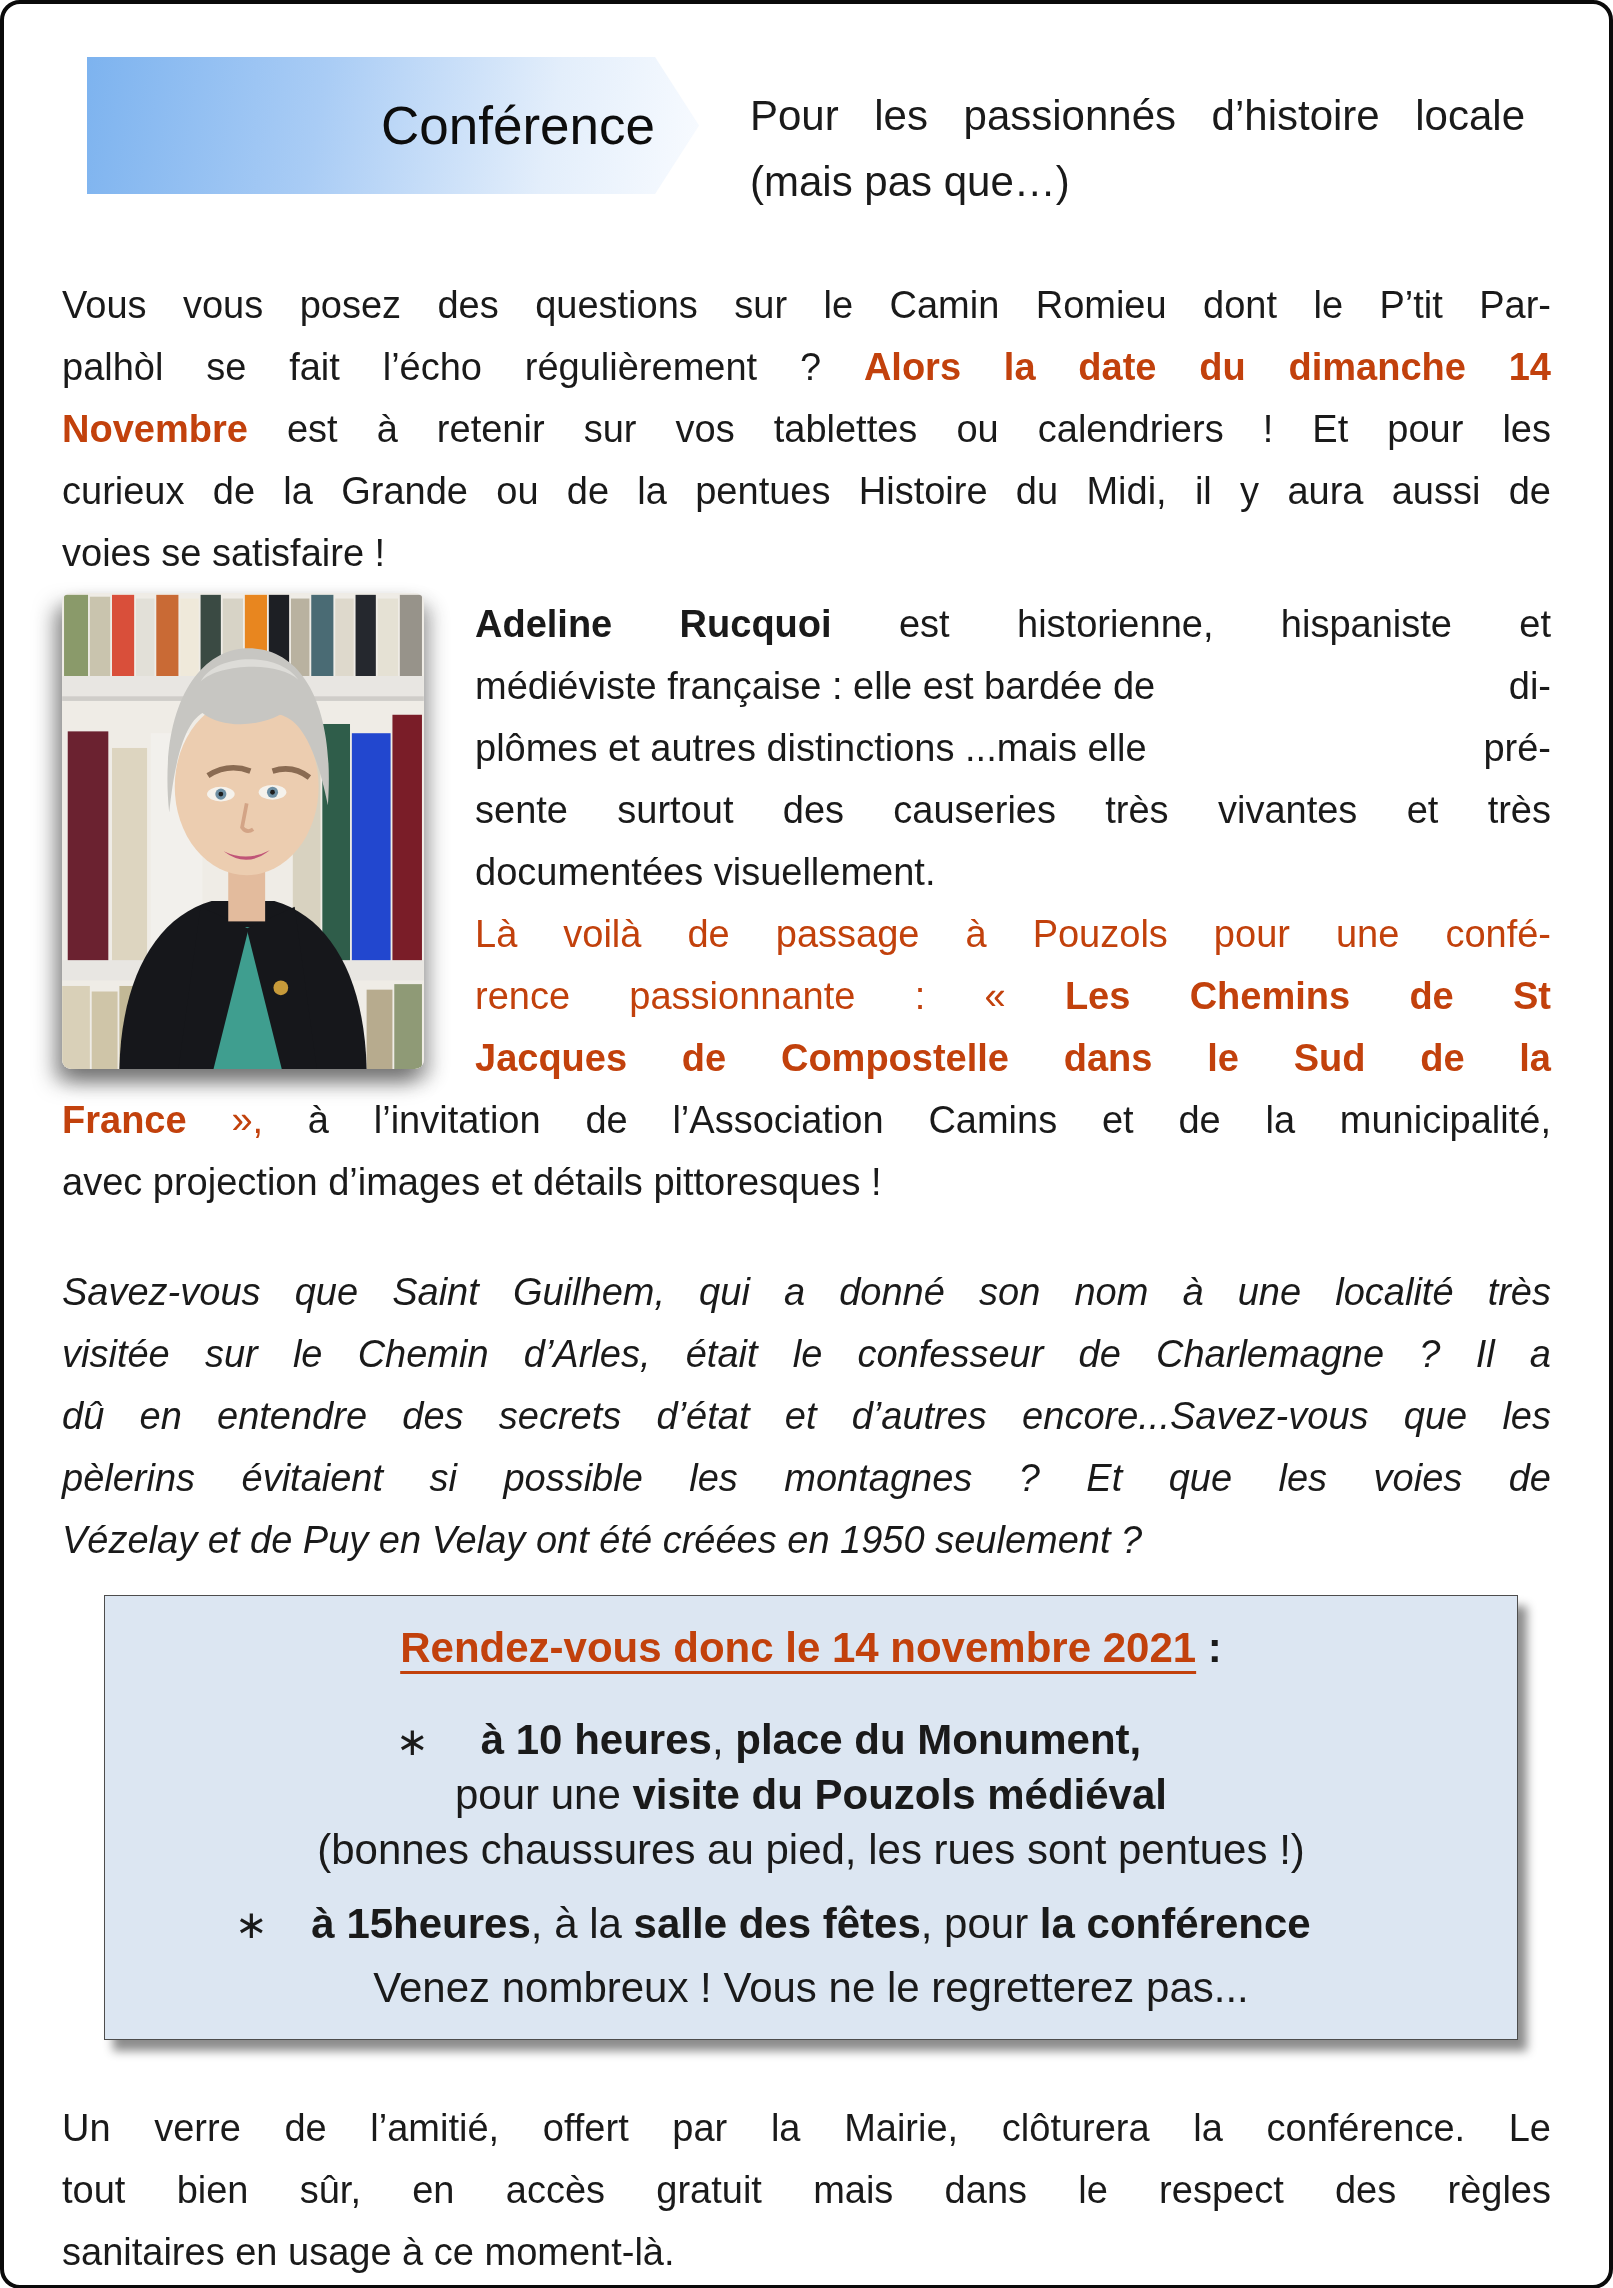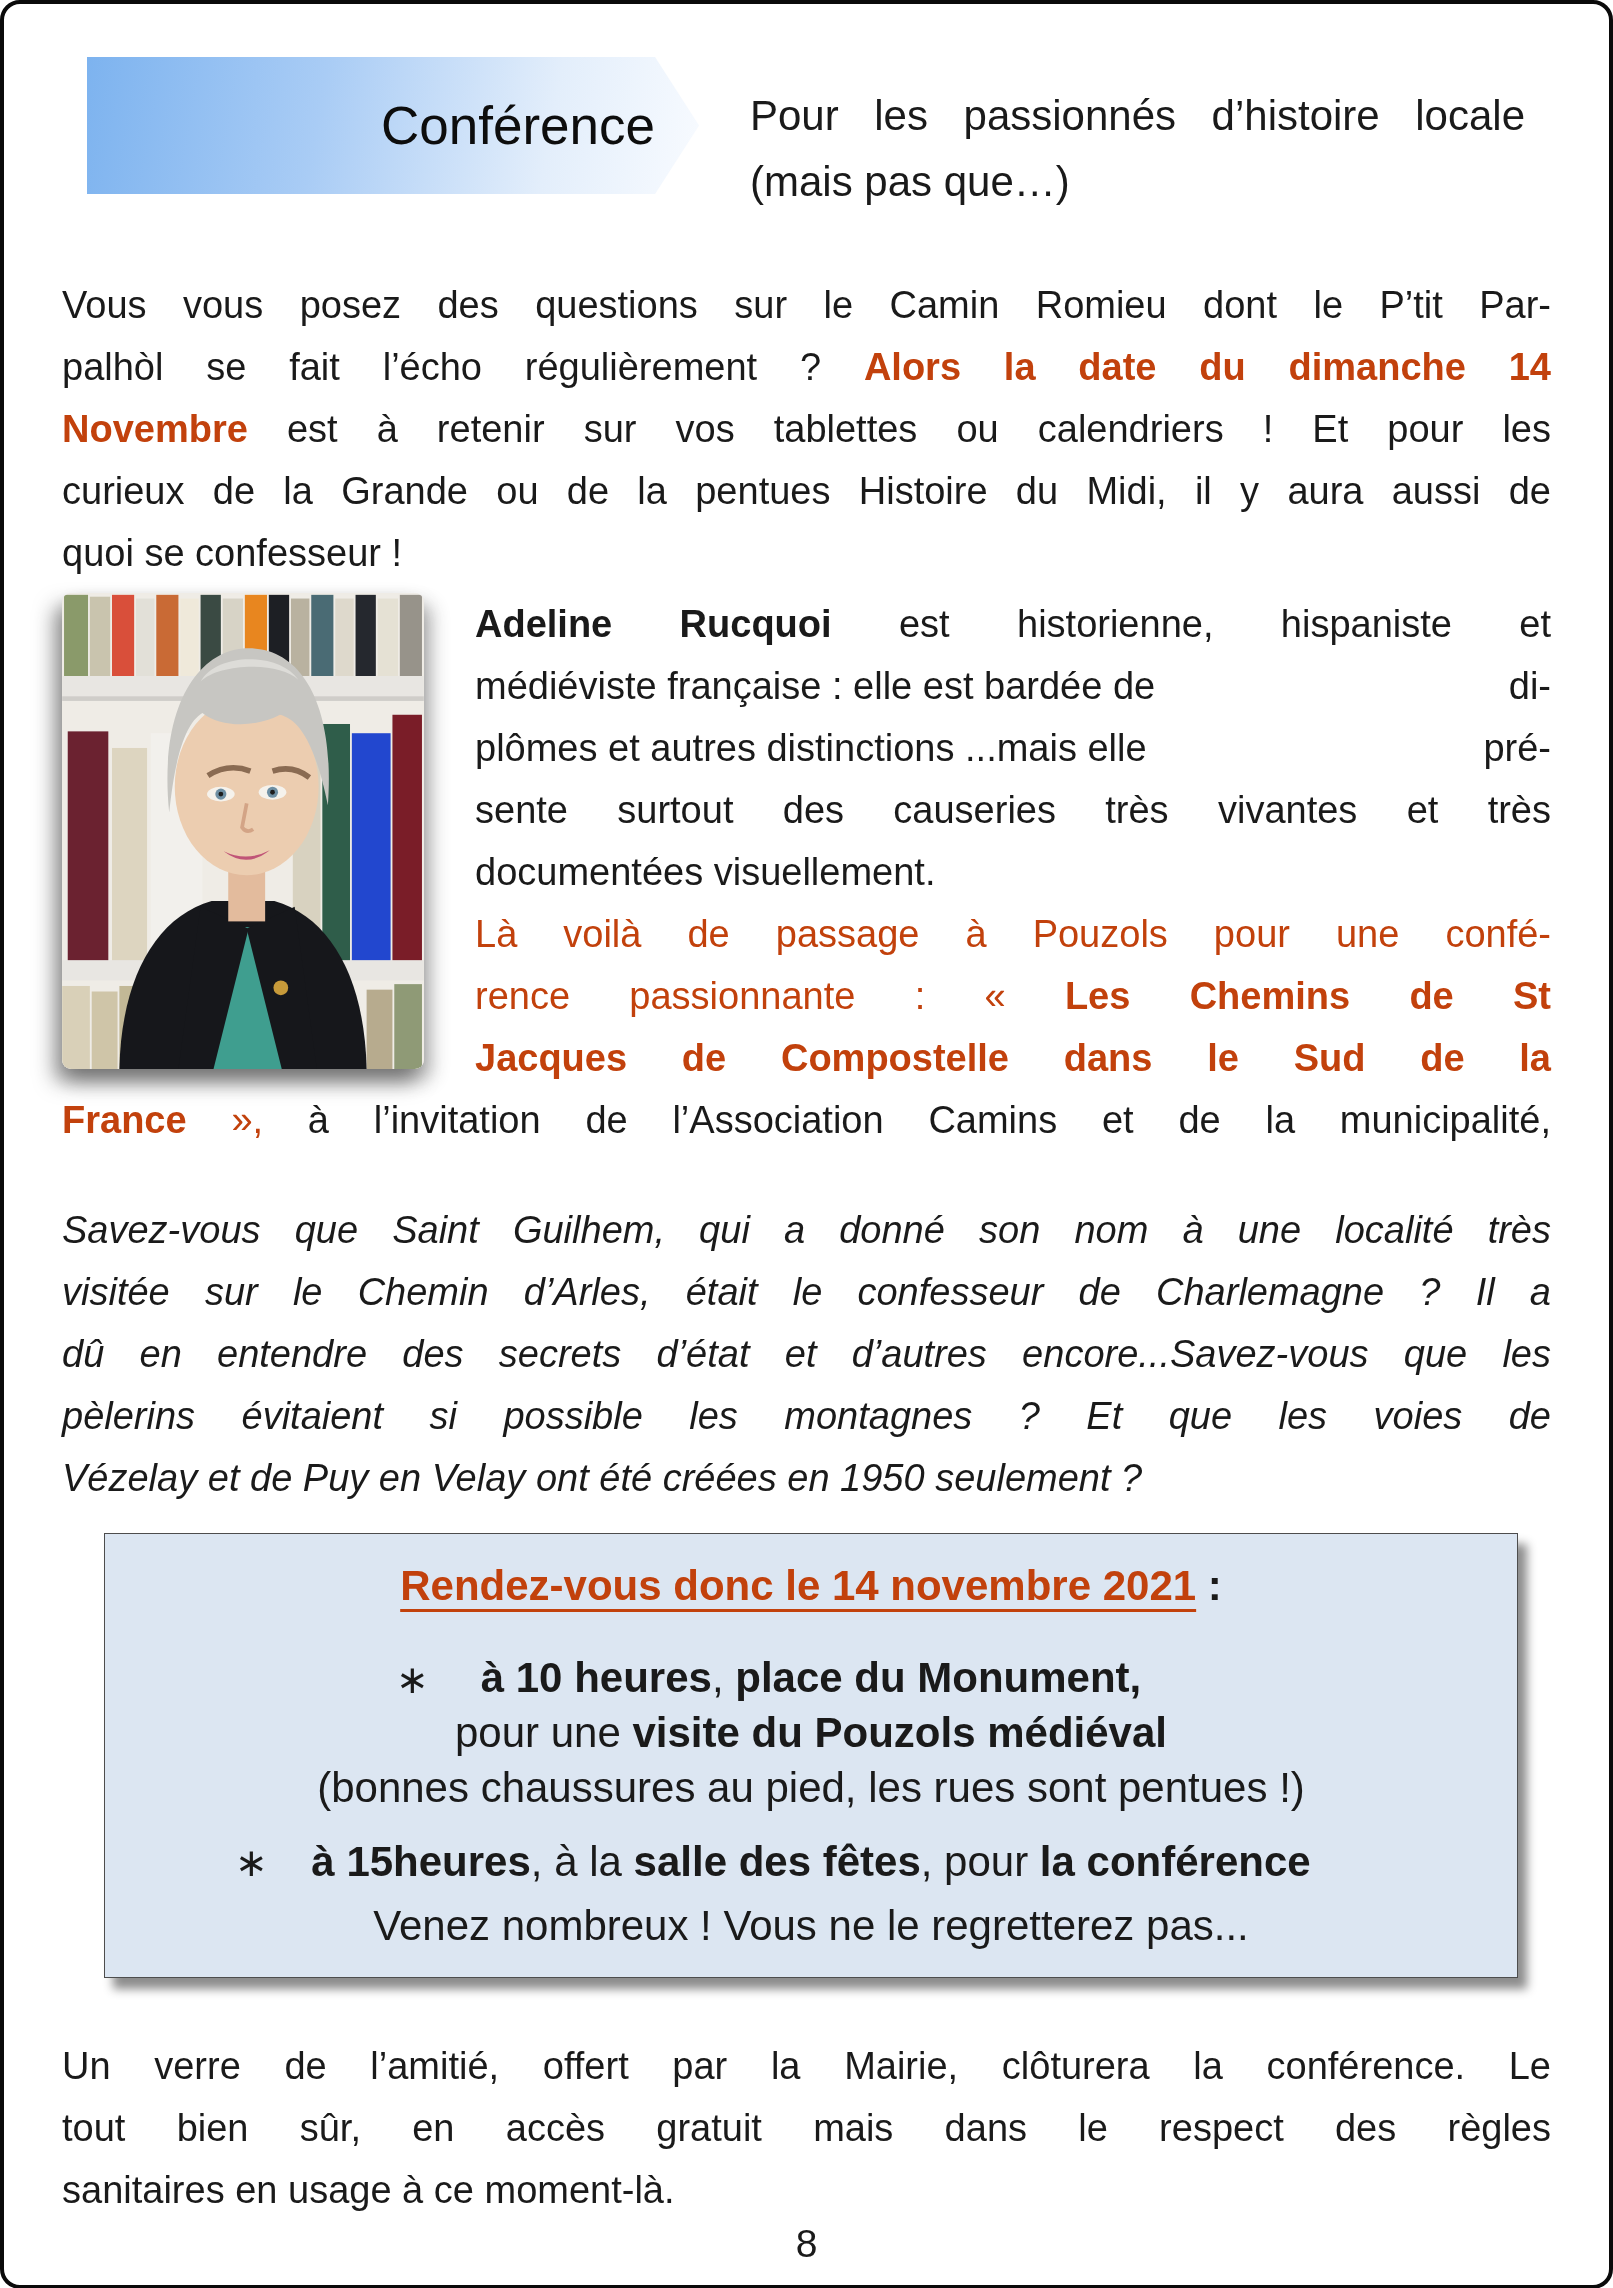--- a/index.html
+++ b/index.html
@@ -78,21 +78,21 @@
       <div class="jl">Pour les passionnés d’histoire locale</div>
       <div class="ll">(mais pas que…)</div>
     </div>
   </div>
 
   <div class="textblock intro">
     <div class="jl">Vous vous posez des questions sur le Camin Romieu dont le P’tit Par-</div>
     <div class="jl"><span>palhòl se fait l’écho régulièrement ? </span><span class="blue b">Alors la date du dimanche 14</span></div>
     <div class="jl"><span class="blue b">Novembre</span><span> est à retenir sur vos tablettes ou calendriers ! Et pour les</span></div>
     <div class="jl">curieux de la Grande ou de la pentues Histoire du Midi, il y aura aussi de</div>
-    <div class="ll">quoi se confesseur !</div>
+    <div class="ll">voies se satisfaire !</div>
   </div>
 
   <div class="textblock bio">
     <div class="photo">
       <svg viewBox="0 0 392 516" width="362" height="476">
         <rect width="392" height="516" fill="#efece6"></rect>
 
         <g>
           <rect x="2" y="2" width="26" height="88" fill="#8a9a6a"></rect>
           <rect x="30" y="4" width="22" height="86" fill="#c9c4ae"></rect>
@@ -168,20 +168,21 @@
         <span>plômes et autres distinctions ...mais elle</span>
         <span class="sp"></span>
         <span>pré-</span>
       </div>
     <div class="jl">sente surtout des causeries très vivantes et très</div>
     <div class="ll">documentées visuellement.</div>
     <div class="jl blue">Là voilà de passage à Pouzols pour une confé-</div>
     <div class="jl blue"><span>rence passionnante : « </span><span class="b">Les Chemins de St</span></div>
     <div class="jl blue b">Jacques de Compostelle dans le Sud de la</div>
     <div class="jl"><span class="blue b">France</span><span class="blue"> », </span><span>à l’invitation de l’Association Camins et de la municipalité,</span></div>
+    <div class="ll">avec projection d’images et détails pittoresques !</div>
   </div>
 
   <div class="textblock question it">
     <div class="jl">Savez-vous que Saint Guilhem, qui a donné son nom à une localité très</div>
     <div class="jl">visitée sur le Chemin d’Arles, était le confesseur de Charlemagne ? Il a</div>
     <div class="jl">dû en entendre des secrets d’état et d’autres encore...Savez-vous que les</div>
     <div class="jl">pèlerins évitaient si possible les montagnes ? Et que les voies de</div>
     <div class="ll">Vézelay et de Puy en Velay ont été créées en 1950 seulement ?</div>
   </div>
 

